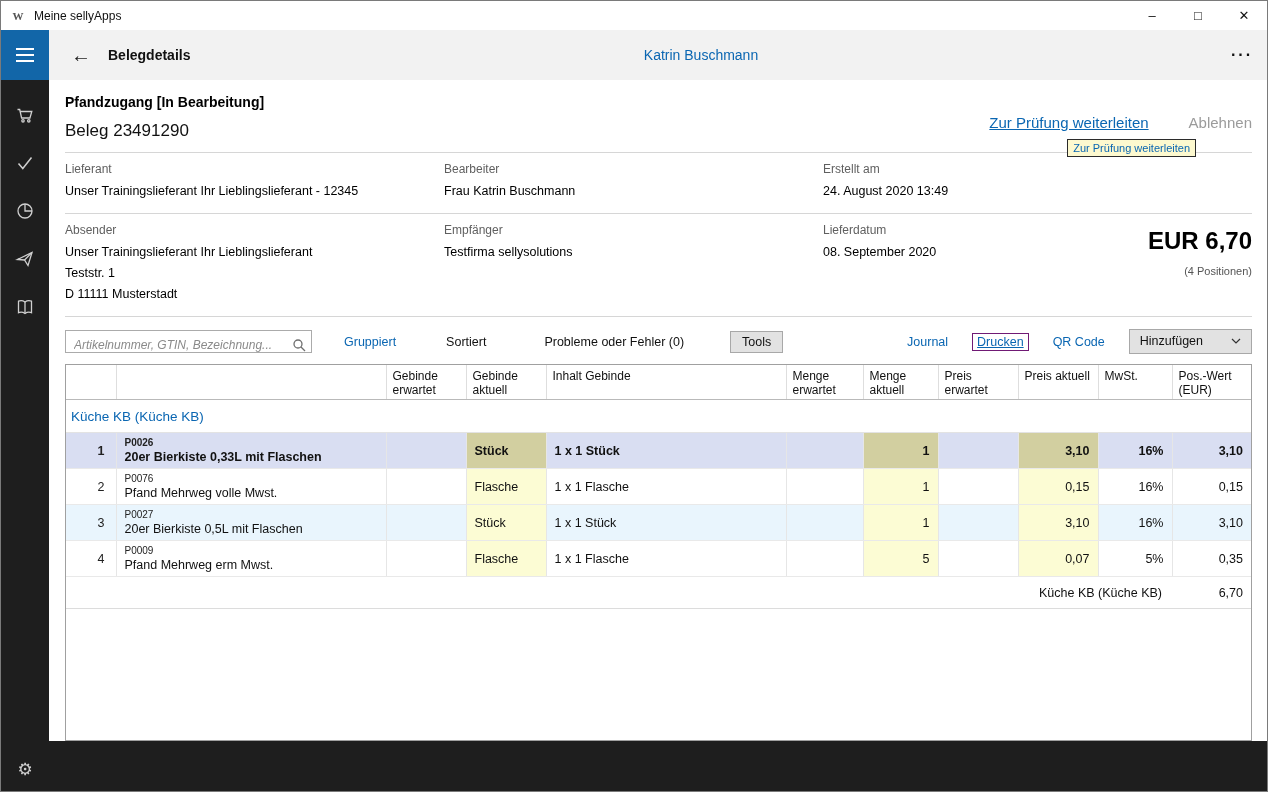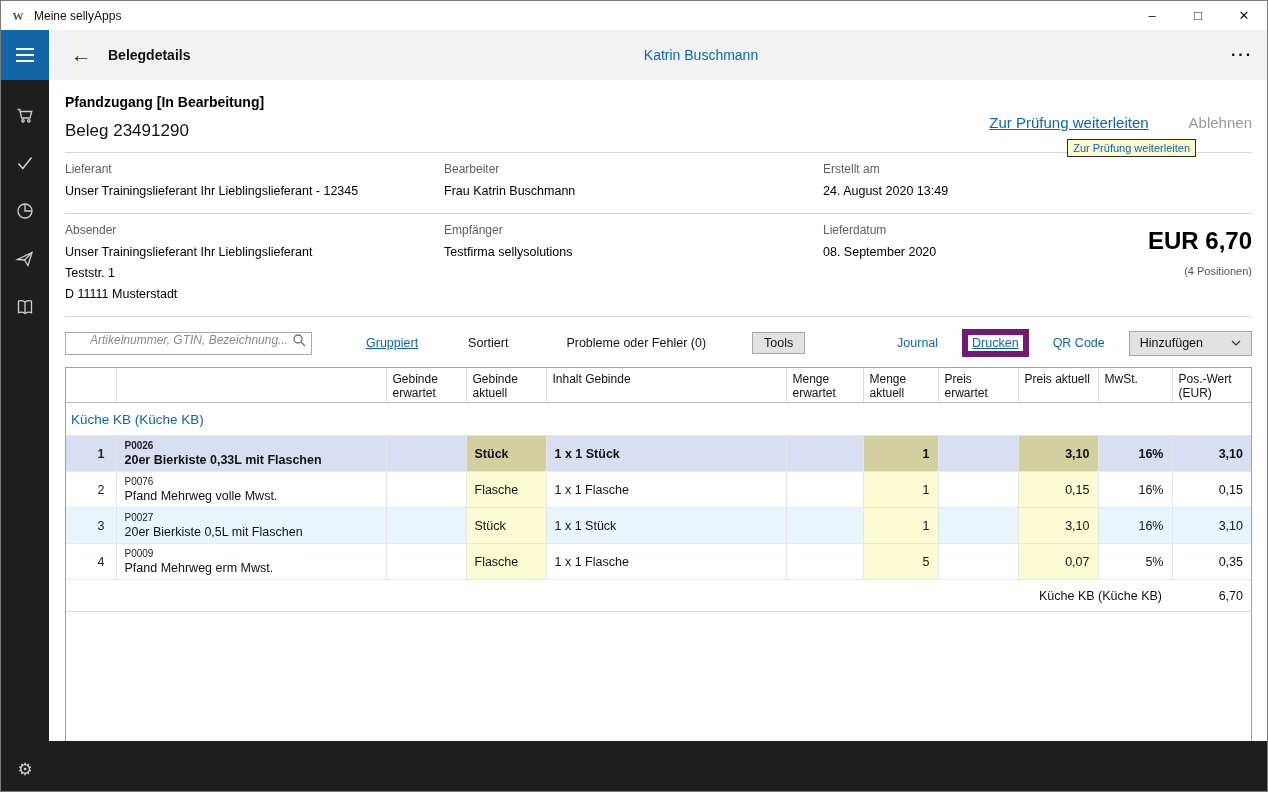--- a/index.html
+++ b/index.html
@@ -49,30 +49,30 @@
   .grid1 { display: grid; grid-template-columns: 379px 379px 1fr; }
   .grid2 { display: grid; grid-template-columns: 379px 379px 250px 1fr; }
   .info-label { font-size: 12px; color: #5f5f5f; margin: 9px 0 5px; }
   .info-value { font-size: 12.5px; color: #000; line-height: 21px; }
   .total-block { text-align: right; padding-top: 13px; }
   .total-amount { font-size: 24px; font-weight: 700; color: #000; }
   .total-positions { font-size: 11px; color: #555; margin-top: 10px; }
 
   
   .toolbar { display: flex; align-items: center; margin: 12px 0 10px; font-size: 12.5px; color: #111; }
-  .searchbox { width: 247px; height: 23px; border: 1px solid #ababab; display: flex; align-items: flex-start; padding: 0 5px 0 24px; background: #fff; }
+  .searchbox { width: 247px; height: 23px; border: 1px solid #ababab; display: flex; align-items: flex-end; padding: 0 5px 0 8px; background: #fff; }
   .searchbox input { flex: 1; min-width: 0; border: none; outline: none; background: transparent; font-family: inherit; font-size: 12px; font-style: italic; color: #444; }
   .searchbox input::placeholder { color: #8a8a8a; font-style: italic; }
-  .tb-gruppiert { margin-left: 54px; font-size: 12.5px; text-decoration: underline; }
+  .tb-gruppiert { margin-left: 32px; font-size: 12.5px; }
   .tb-sortiert { margin-left: 50px; cursor: pointer; }
   .tb-probleme { margin-left: 58px; cursor: pointer; }
   .btn { background: #e2e2e2; border: 1px solid #a8a8a8; font-family: inherit; font-size: 12.5px; padding: 3px 11px; color: #111; cursor: pointer; }
   .tb-tools { margin-left: 46px; }
   .tb-right { margin-left: auto; display: flex; align-items: center; gap: 24px; }
-  .tb-drucken { text-decoration: underline; border: 6px solid #701a75; padding: 1px 4px; text-align: right; }
+  .tb-drucken { text-decoration: underline; border: 1px solid #701a75; padding: 1px 4px; text-align: right; }
   .add-btn { display: flex; align-items: center; gap: 28px; padding: 4px 10px 5px; }
 
   
   .table-wrap { border: 1px solid #a0a0a0; height: 377px; background: #fff; overflow: hidden; }
   table { width: 100%; border-collapse: collapse; table-layout: fixed; font-size: 12.5px; color: #111; }
   th { font-weight: 400; font-size: 12px; line-height: 14px; text-align: left; vertical-align: top; padding: 4px 6px 2px; height: 33px; border-right: 1px solid #dedede; border-bottom: 1px solid #b9b9b9; color: #111; }
   th:last-child { border-right: none; }
   .group-row td { color: var(--accent, #0a66b2); font-size: 13.5px; padding: 9px 4px 8px 5px; height: 31px; border-right: none; border-bottom: 1px solid #e3e3e3; }
   tbody td { height: 36px; padding: 2px 8px; vertical-align: middle; border-right: 1px solid #e6e6e6; border-bottom: 1px solid #e9e9e9; }
   tbody td:last-child { border-right: none; }

